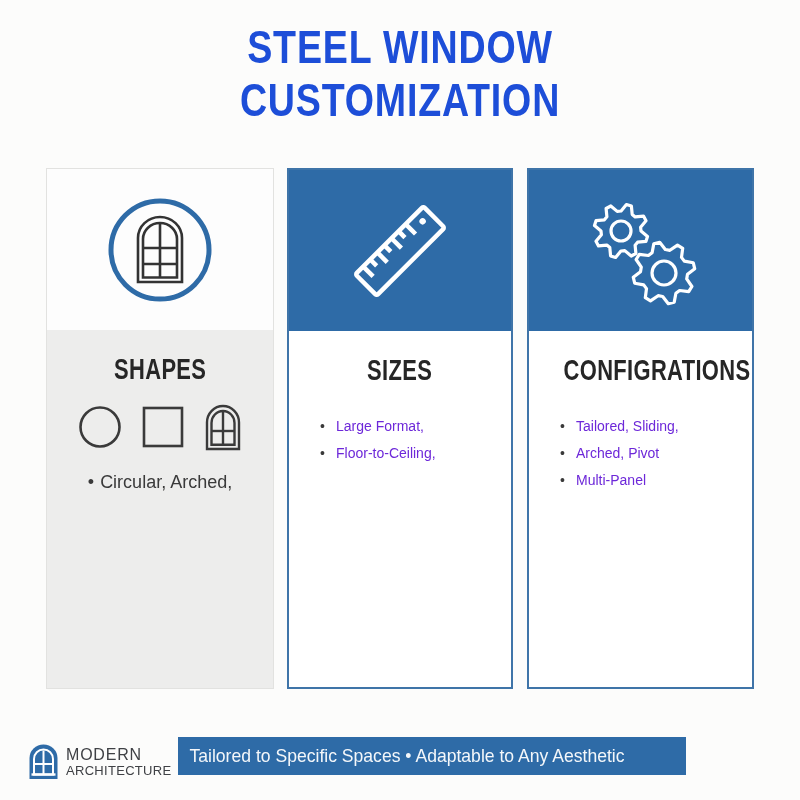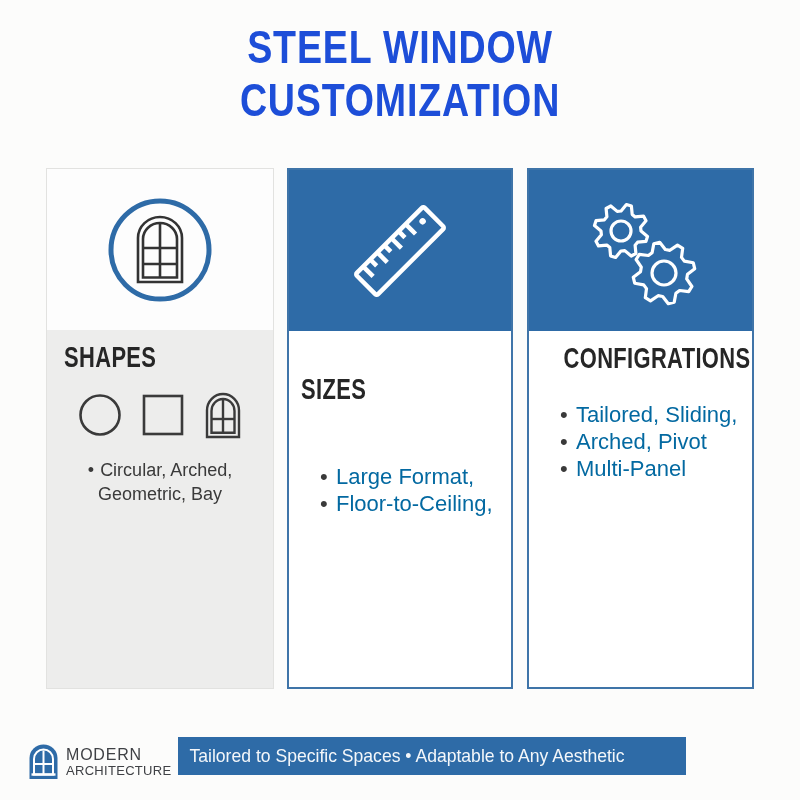--- a/index.html
+++ b/index.html
@@ -7,37 +7,37 @@
   .canvas{position:relative;width:800px;height:800px;background:#fcfcfb;}
 
   
   .title{position:absolute;top:20px;left:0;width:800px;text-align:center;color:#1d4ed8;}
   .title .line{font-size:47px;font-weight:bold;line-height:53px;letter-spacing:1px;
                transform:scaleX(0.80);transform-origin:50% 50%;white-space:nowrap;}
 
   
   .card{position:absolute;top:168px;height:521px;box-sizing:border-box;display:flex;flex-direction:column;}
   .card-shapes{left:46px;width:228px;background:#ededec;border:1px solid #e2e2e0;}
-  .card-sizes{left:287px;width:226px;background:#ffffff;border:2px solid #3f74a8;gap:31px;}
+  .card-sizes{left:287px;width:226px;background:#ffffff;border:2px solid #3f74a8;}
   .card-configs{left:527px;width:227px;background:#ffffff;border:2px solid #3f74a8;}
 
   .card-head{height:161px;flex:0 0 161px;display:flex;align-items:center;justify-content:center;}
   .card-shapes .card-head{background:#fdfdfd;}
   .blue-head{background:#2e6ba7;}
 
-  .card-heading{margin-top:10px;}
+  .card-heading{margin-top:22px;text-align:center;}
   .card-heading span{display:inline-block;font-size:30px;font-weight:bold;color:#262626;
                      letter-spacing:0.5px;transform:scaleX(0.73);transform-origin:50% 50%;white-space:nowrap;}
 
   
   .shape-row{margin-top:16px;display:flex;align-items:center;justify-content:center;gap:20px;height:50px;}
 
   
   ul.bullets{list-style:none;margin:26px 0 0 31px;padding:0;}
-  ul.bullets li{position:relative;padding-left:16px;font-size:22px;line-height:27px;color:#0369a1;}
+  ul.bullets li{position:relative;padding-left:16px;font-size:14px;line-height:27px;color:#6d28d9;}
   ul.bullets li::before{content:"•";position:absolute;left:0;top:0;color:#3a3a3a;}
 
   .center-bullets{margin-top:18px;text-align:center;font-size:18px;line-height:24px;color:#3a3a3a;}
   .center-bullets .b{margin-right:6px;}
 
   
   .footer-logo{position:absolute;left:28px;top:743px;width:31px;height:37px;}
   .brand{position:absolute;left:66px;top:746px;color:#3f4145;}
   .brand .l1{font-size:16px;letter-spacing:0.8px;line-height:17px;}
   .brand .l2{font-size:13px;letter-spacing:0.3px;line-height:16px;}
@@ -84,21 +84,20 @@
         <g fill="none" stroke="#3a3a3a" stroke-width="2.4">
           <path d="M3,46 V19.5 A16,16.5 0 0 1 35,19.5 V46 Z"></path>
           <path d="M7.5,41.8 V20 A11.5,12 0 0 1 30.5,20 V41.8 Z"></path>
           <line x1="19" y1="8.5" x2="19" y2="41.8"></line>
           <line x1="7.5" y1="28" x2="30.5" y2="28"></line>
         </g>
       </svg>
     </div>
     <div class="center-bullets">
       <div><span class="b">•</span><span>Circular, Arched,</span></div>
-      <div>Geometric, Bay</div>
     </div>
   </div>
 
   <div class="card card-sizes">
     <div class="card-head blue-head">
       <svg width="150" height="150" viewBox="0 0 150 150">
         <g transform="rotate(-45 75 75)" fill="none" stroke="#ffffff" stroke-width="4.5">
           <rect x="27" y="60" width="96" height="30" rx="2"></rect>
           <line x1="38" y1="60" x2="38" y2="74"></line>
           <line x1="48" y1="60" x2="48" y2="69"></line>

